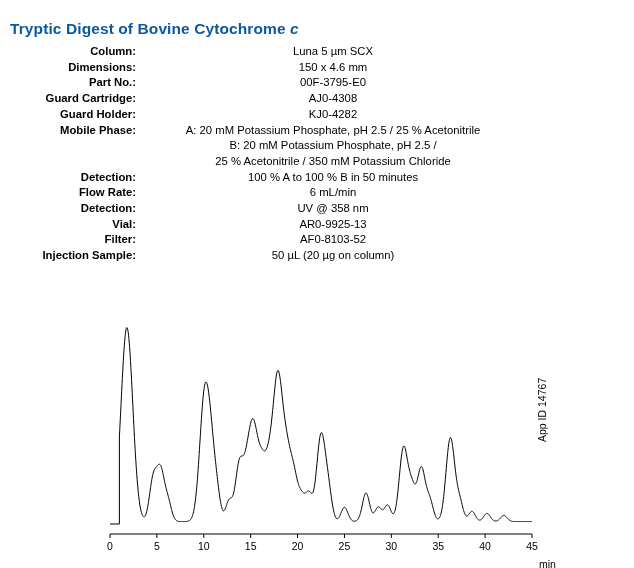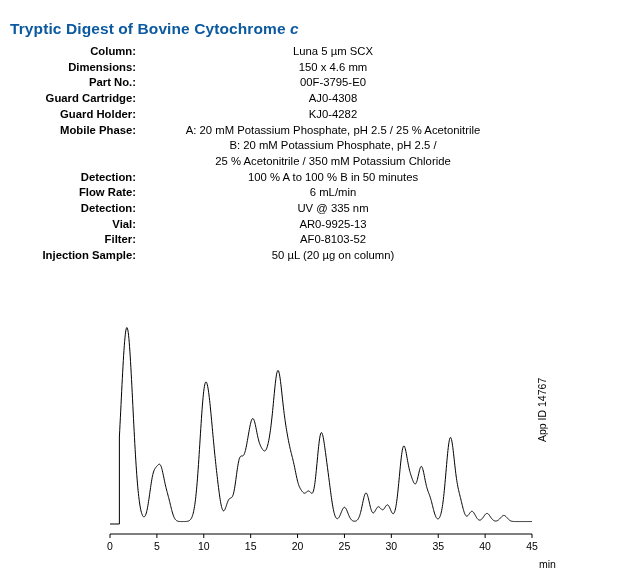--- a/index.html
+++ b/index.html
@@ -136,21 +136,21 @@
         <tr>
           <td class="lbl">Detection:</td>
           <td class="val">100 % A to 100 % B in 50 minutes</td>
         </tr>
         <tr>
           <td class="lbl">Flow Rate:</td>
           <td class="val">6 mL/min</td>
         </tr>
         <tr>
           <td class="lbl">Detection:</td>
-          <td class="val">UV @ 335 nm</td>
+          <td class="val">UV @ 358 nm</td>
         </tr>
         <tr>
           <td class="lbl">Vial:</td>
           <td class="val">AR0-9925-13</td>
         </tr>
         <tr>
           <td class="lbl">Filter:</td>
           <td class="val">AF0-8103-52</td>
         </tr>
         <tr>

